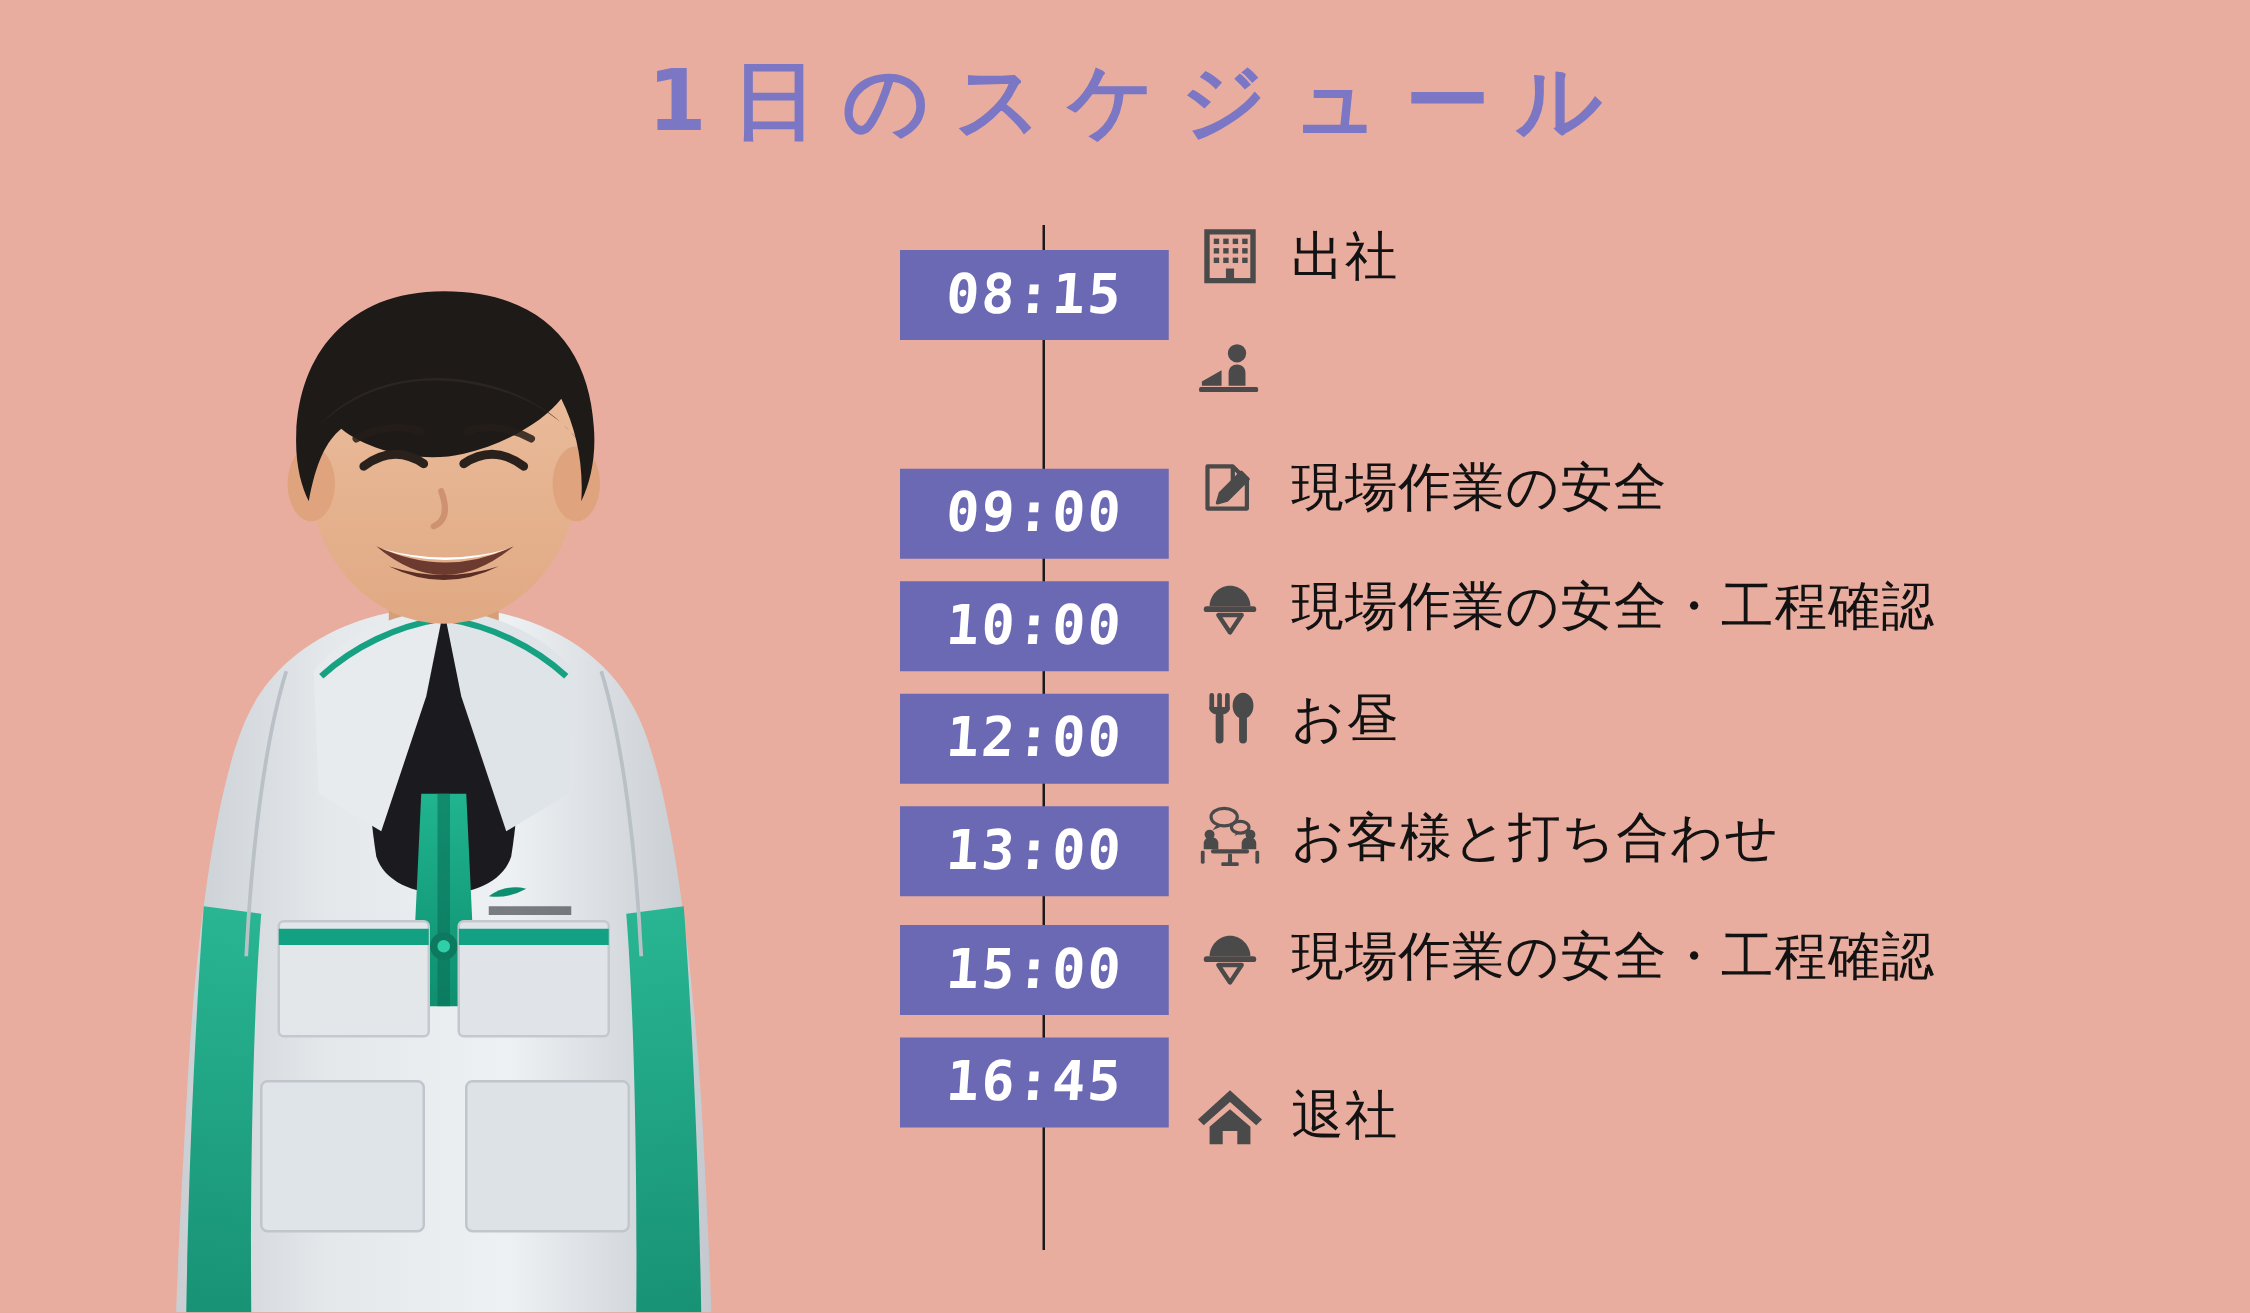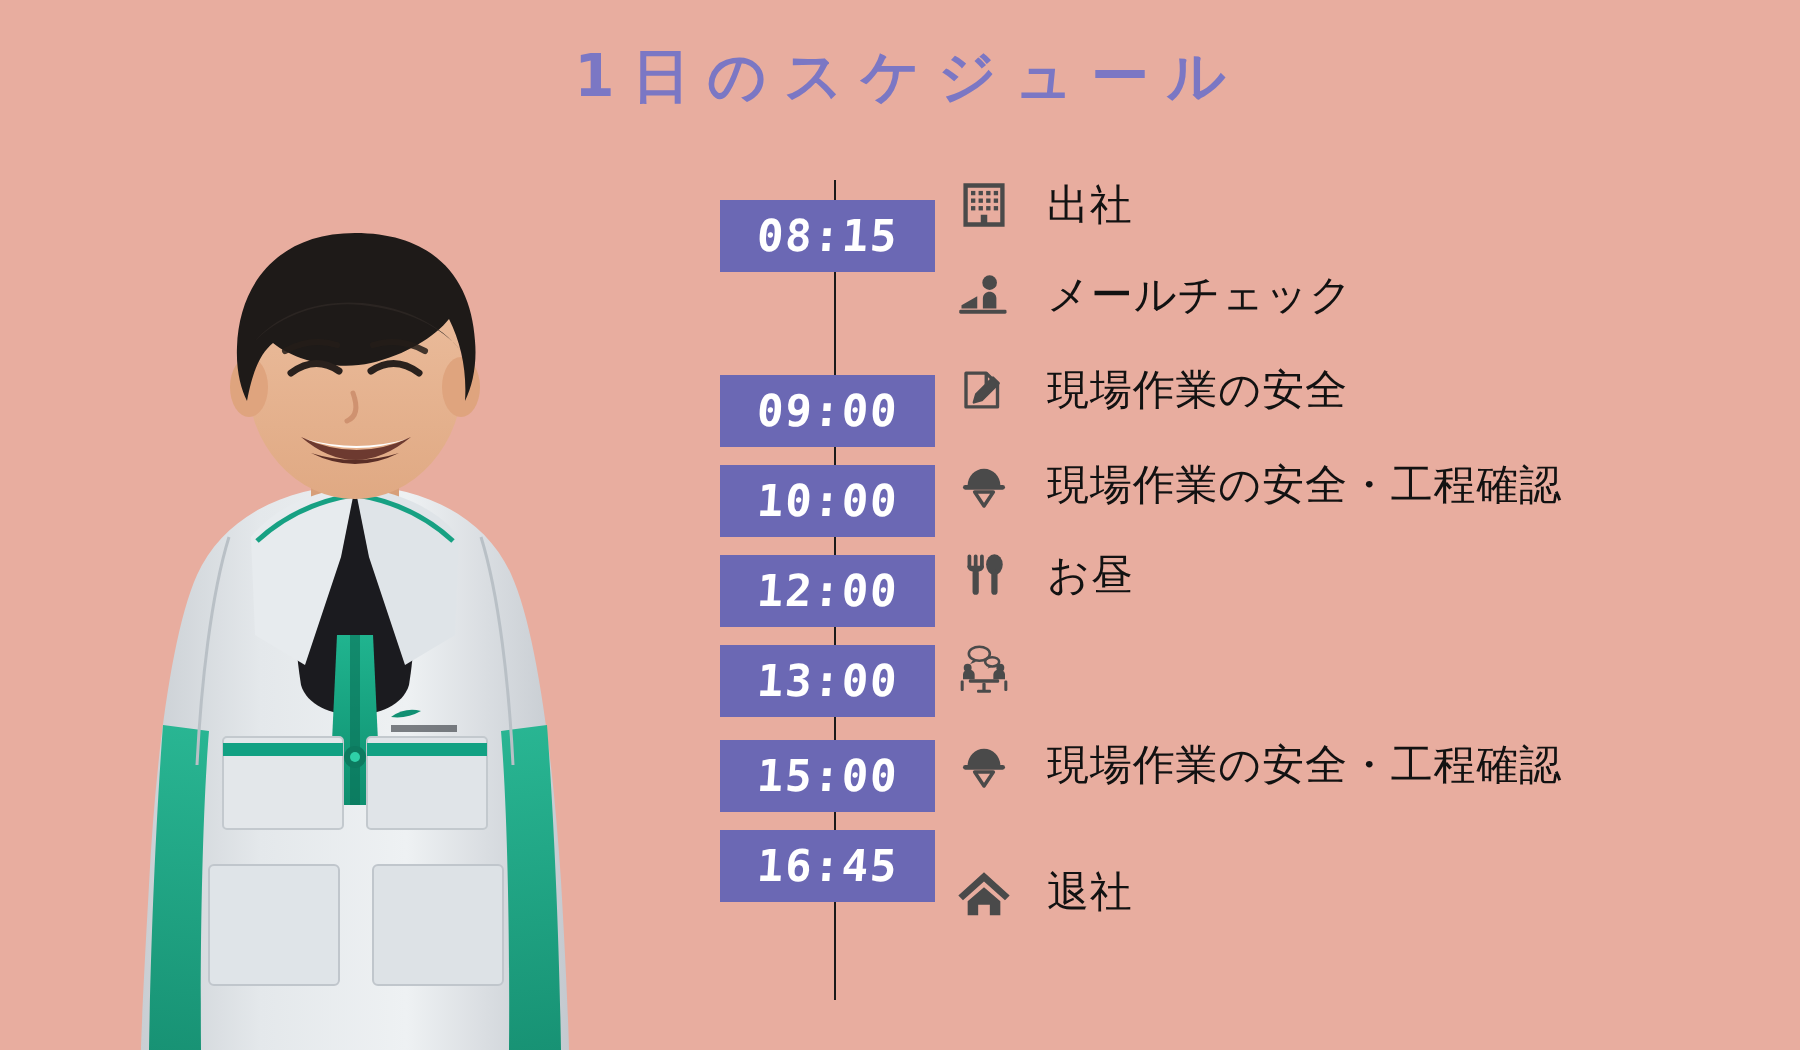--- a/index.html
+++ b/index.html
@@ -22,21 +22,21 @@
     background:#e8ad9f;
     overflow:hidden;
   }
 
   
   .title {
     position:absolute;
     left:0; right:0; top:45px;
     text-align:center;
     color:#7b77c4;
-    font-size:58px;
+    font-size:68px;
     font-weight:700;
     letter-spacing:0.30em;
     text-indent:0.30em;
     line-height:1.1;
     white-space:nowrap;
     font-family:"DejaVu Sans","Liberation Sans",sans-serif;
   }
 
   
   .photo-wrap {
@@ -86,21 +86,21 @@
   .rows {
     position:absolute;
     left:955px; top:160px;
     width:800px;
   }
   .row {
     position:absolute;
     left:0;
     display:flex;
     align-items:center;
-    gap:34px;
+    gap:20px;
     height:60px;
   }
   .row .icon {
     width:58px; height:58px;
     flex:0 0 58px;
     display:flex;
     align-items:center;
     justify-content:center;
   }
   .row .icon svg { display:block; }
@@ -257,21 +257,20 @@
 
     <div class="row" style="top:105px">
       <span class="icon">
         <svg width="54" height="54" viewBox="0 0 48 48" fill="#4a4a4a">
           <circle cx="29" cy="13" r="6.5"></circle>
           <path d="M23 36V27c0-4 3-6 6-6s6 2 6 6v9h-12z"></path>
           <path d="M4 33l14-8v11H4v-3z"></path>
           <rect x="2" y="37" width="42" height="3.6" rx="1.2"></rect>
         </svg>
       </span>
-      <span class="label">メールチェック</span>
     </div>
 
     <div class="row" style="top:200px">
       <span class="icon">
         <svg width="54" height="54" viewBox="0 0 48 48" fill="none" stroke="#4a4a4a" stroke-width="3">
           <path d="M8 9h18l10 10v20H8V9z" stroke-linejoin="round"></path>
           <path d="M26 9v10h10" stroke-linejoin="round"></path>
           <path d="M32 13l5 5-15 15-7 2 2-7 15-15z" fill="#4a4a4a" stroke="#4a4a4a" stroke-width="2.2" stroke-linejoin="round"></path>
         </svg>
       </span>
@@ -314,20 +313,21 @@
           <circle cx="38" cy="22" r="3.4"></circle>
           <path d="M6 28c0-2.4 2-4.2 4.4-4.2h1.2c2.4 0 4.4 1.8 4.4 4.2v4H6v-4z"></path>
           <path d="M32 28c0-2.4 2-4.2 4.4-4.2h1.2c2.4 0 4.4 1.8 4.4 4.2v4H32v-4z"></path>
           <rect x="11" y="32" width="26" height="3" rx="1.2"></rect>
           <rect x="22.6" y="35" width="2.8" height="7" rx="1"></rect>
           <rect x="18" y="41" width="12" height="2.6" rx="1"></rect>
           <rect x="4" y="33" width="2.6" height="9" rx="1"></rect>
           <rect x="41.4" y="33" width="2.6" height="9" rx="1"></rect>
         </svg>
       </span>
+      <span class="label">お客様と打ち合わせ</span>
     </div>
 
     <div class="row" style="top:575px">
       <span class="icon">
         <svg width="56" height="56" viewBox="0 0 48 48" fill="#4a4a4a">
           <path d="M24 10c8 0 14 7 14 14H10c0-7 6-14 14-14z"></path>
           <rect x="6" y="24" width="36" height="4" rx="2"></rect>
           <path d="M16 30h16l-8 12-8-12z" fill="none" stroke="#4a4a4a" stroke-width="3" stroke-linejoin="round"></path>
         </svg>
       </span>

